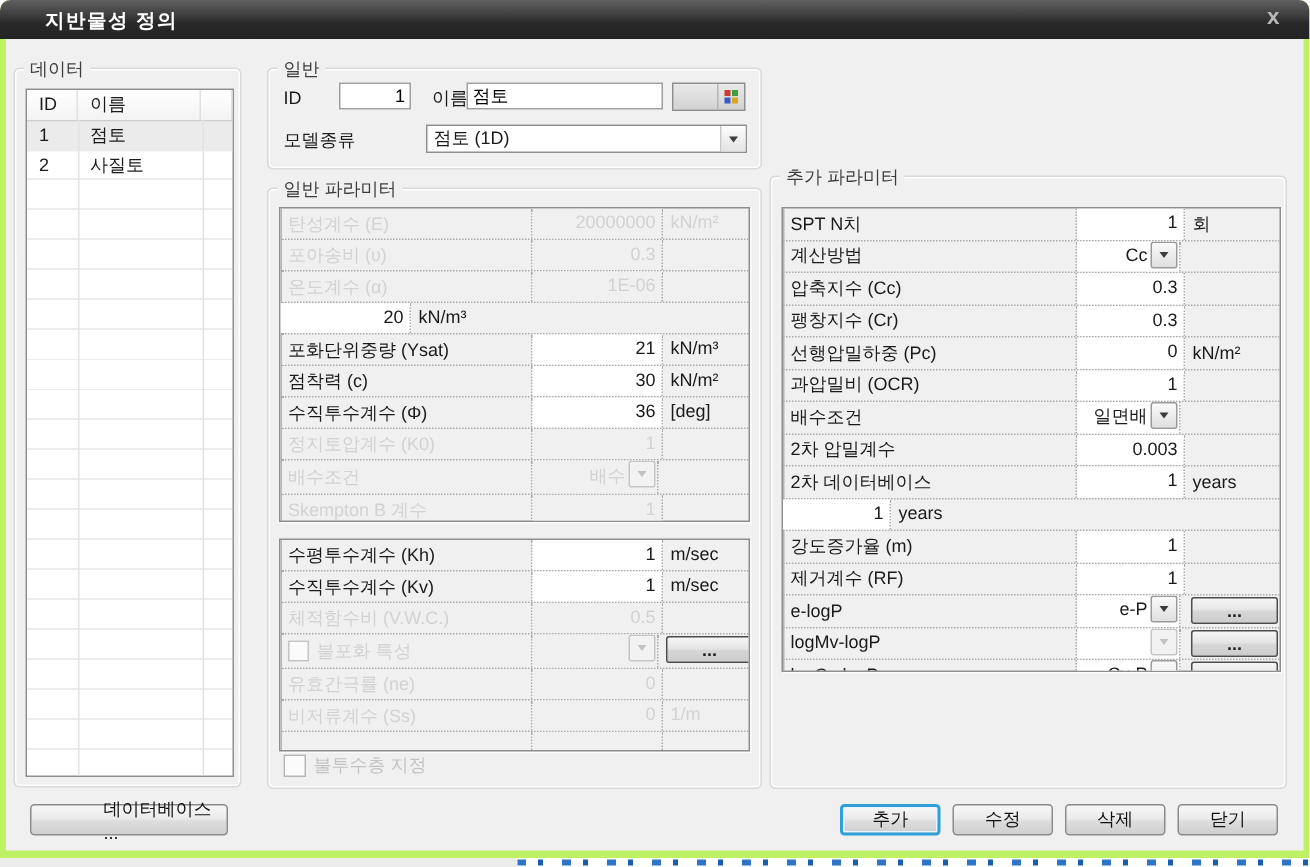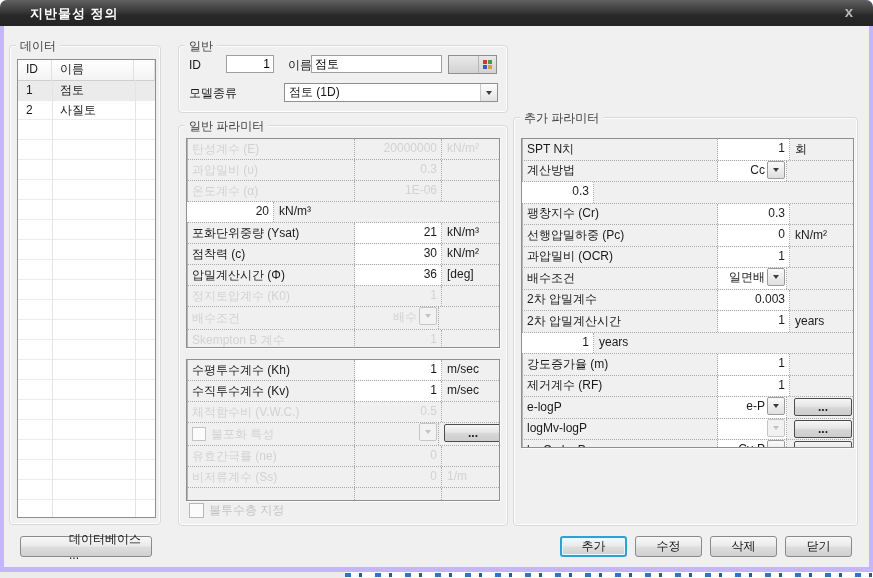--- a/index.html
+++ b/index.html
@@ -1,21 +1,21 @@
 <!DOCTYPE html>
 <html><head>
 <meta charset="utf-8">
 <style>
   html,body{margin:0;padding:0}
   body{
     width:873px;height:578px;position:relative;overflow:hidden;background:#fff;
     font-family:"Liberation Sans","DejaVu Sans",sans-serif;font-size:12px;color:#1a1a1a;
   }
   
-  .dialog{position:absolute;left:0;top:0;width:873px;height:572px;background:#c4b5fd;
+  .dialog{position:absolute;left:0;top:0;width:873px;height:572px;background:#bef264;
     border-radius:7px 7px 0 0;}
   .titlebar{position:absolute;left:0;top:0;right:0;height:26px;border-radius:7px 7px 0 0;
     background:linear-gradient(#606060,#383838 45%,#282828 60%,#242424);}
   .title{position:absolute;left:30px;top:5px;color:#ffffff;font-weight:bold;font-size:13px;letter-spacing:1px;}
   .close-x{position:absolute;right:20px;top:3px;color:#b9b9b9;font-weight:bold;font-size:15px;cursor:default;}
   .dbody{position:absolute;left:4px;top:26px;right:4px;bottom:5px;background:#f0f0f0;}
   
   .group{position:absolute;border:1px solid #d9d9d9;border-radius:4px;box-shadow:inset 0 0 0 1px #fdfdfd;}
   .group > .glabel{position:absolute;top:-8px;left:6px;background:#f0f0f0;padding:0 4px;color:#3c3c3c;}
   
@@ -148,21 +148,21 @@
     <div class="group" style="left:174px;top:99px;width:328px;height:399px;">
       <span class="glabel">일반 파라미터</span>
 
       <div class="ptable" style="left:7px;top:12px;width:312px;height:208px;">
         <div class="prow dis">
           <div class="c-label">탄성계수 (E)</div>
           <div class="c-value">20000000</div>
           <div class="c-unit">kN/m²</div>
         </div>
         <div class="prow dis">
-          <div class="c-label">과압밀비 (υ)</div>
+          <div class="c-label">포아송비 (υ)</div>
           <div class="c-value">0.3</div>
           <div class="c-unit"></div>
         </div>
         <div class="prow dis">
           <div class="c-label">온도계수 (α)</div>
           <div class="c-value">1E-06</div>
           <div class="c-unit"></div>
         </div>
         <div class="prow">
           <div class="c-value">20</div>
@@ -172,21 +172,21 @@
           <div class="c-label">포화단위중량 (Ysat)</div>
           <div class="c-value">21</div>
           <div class="c-unit">kN/m³</div>
         </div>
         <div class="prow">
           <div class="c-label">점착력 (c)</div>
           <div class="c-value">30</div>
           <div class="c-unit">kN/m²</div>
         </div>
         <div class="prow">
-          <div class="c-label">압밀계산시간 (Φ)</div>
+          <div class="c-label">수직투수계수 (Φ)</div>
           <div class="c-value">36</div>
           <div class="c-unit">[deg]</div>
         </div>
         <div class="prow dis">
           <div class="c-label">정지토압계수 (K0)</div>
           <div class="c-value">1</div>
           <div class="c-unit"></div>
         </div>
         <div class="prow dis tall">
           <div class="c-label">배수조건</div>
@@ -275,20 +275,21 @@
           <div class="c-value has-dd">
             <span class="ddtext">Cc</span>
             <span class="ddbtn">
                 <span class="arr"></span>
               </span>
           </div>
           <div class="c-unit"></div>
 
         </div>
         <div class="prow">
+          <div class="c-label">압축지수 (Cc)</div>
           <div class="c-value">0.3</div>
           <div class="c-unit"></div>
 
         </div>
         <div class="prow">
           <div class="c-label">팽창지수 (Cr)</div>
           <div class="c-value">0.3</div>
           <div class="c-unit"></div>
 
         </div>
@@ -315,21 +316,21 @@
           <div class="c-unit"></div>
 
         </div>
         <div class="prow">
           <div class="c-label">2차 압밀계수</div>
           <div class="c-value">0.003</div>
           <div class="c-unit"></div>
 
         </div>
         <div class="prow">
-          <div class="c-label">2차 압밀계산시간</div>
+          <div class="c-label">2차 데이터베이스</div>
           <div class="c-value">1</div>
           <div class="c-unit">years</div>
 
         </div>
         <div class="prow">
           <div class="c-value">1</div>
           <div class="c-unit">years</div>
 
         </div>
         <div class="prow">

